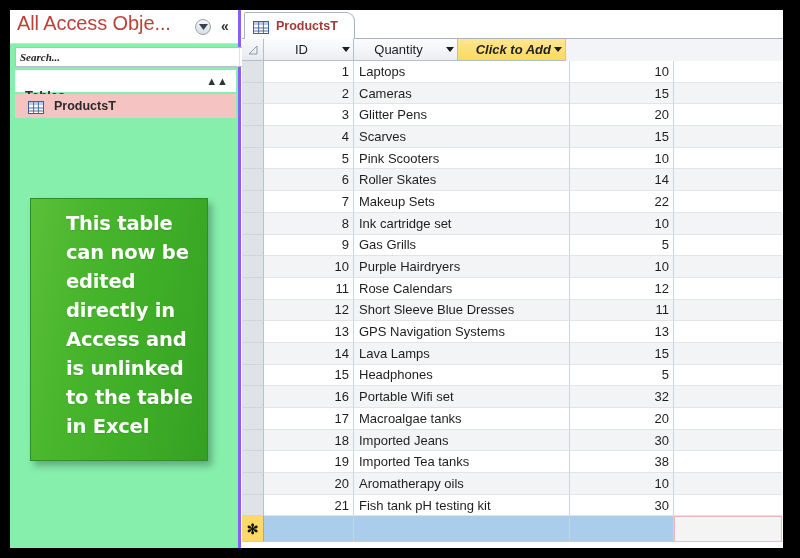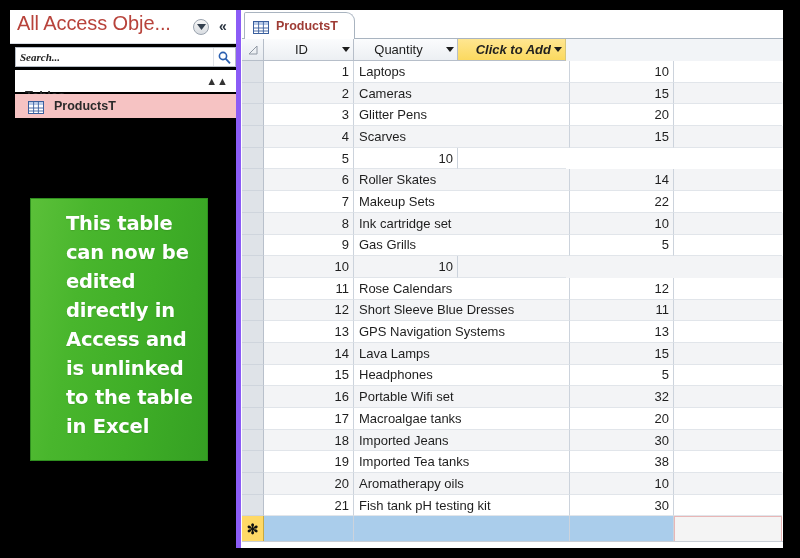--- a/index.html
+++ b/index.html
@@ -25,22 +25,22 @@
     width: 773px; height: 538px;
     background: #ffffff;
     overflow: hidden;
   }
 
   
   #nav-pane {
     position: absolute;
     left: 0; top: 0;
     width: 231px; height: 538px;
-    background: #000000;
-    border-right: 5px solid #8b5cf6;
+    background: #86efac;
+    border-right: 3px solid #8b5cf6;
   }
   #nav-header {
     position: relative;
     height: 34px;
     border-bottom: 1px solid #d6dbe2;
     background: #ffffff;
   }
   #nav-title {
     position: absolute;
     left: 7px; top: 2px;
@@ -69,21 +69,21 @@
     text-align: center;
     color: #2a3440;
     cursor: pointer;
     font-weight: bold;
   }
 
   
   #search-row {
     position: absolute;
     left: 5px; top: 37px;
-    width: 221px; height: 20px;
+    width: 247px; height: 20px;
     border: 1px solid #b6bdc6;
     background: #ffffff;
     display: flex;
     align-items: flex-end;
   }
   #search-input {
     border: 0; outline: none;
     flex: 1;
     height: 18px;
     padding-left: 4px;
@@ -482,20 +482,21 @@
           <div class="row even">
             <div class="cell cell-select"></div>
             <div class="cell cell-id">4</div>
             <div class="cell cell-name">Scarves</div>
             <div class="cell cell-qty">15</div>
             <div class="cell cell-add"></div>
           </div>
           <div class="row odd">
             <div class="cell cell-select"></div>
             <div class="cell cell-id">5</div>
+            <div class="cell cell-name">Pink Scooters</div>
             <div class="cell cell-qty">10</div>
             <div class="cell cell-add"></div>
           </div>
           <div class="row even">
             <div class="cell cell-select"></div>
             <div class="cell cell-id">6</div>
             <div class="cell cell-name">Roller Skates</div>
             <div class="cell cell-qty">14</div>
             <div class="cell cell-add"></div>
           </div>
@@ -516,20 +517,21 @@
           <div class="row odd">
             <div class="cell cell-select"></div>
             <div class="cell cell-id">9</div>
             <div class="cell cell-name">Gas Grills</div>
             <div class="cell cell-qty">5</div>
             <div class="cell cell-add"></div>
           </div>
           <div class="row even">
             <div class="cell cell-select"></div>
             <div class="cell cell-id">10</div>
+            <div class="cell cell-name">Purple Hairdryers</div>
             <div class="cell cell-qty">10</div>
             <div class="cell cell-add"></div>
           </div>
           <div class="row odd">
             <div class="cell cell-select"></div>
             <div class="cell cell-id">11</div>
             <div class="cell cell-name">Rose Calendars</div>
             <div class="cell cell-qty">12</div>
             <div class="cell cell-add"></div>
           </div>

